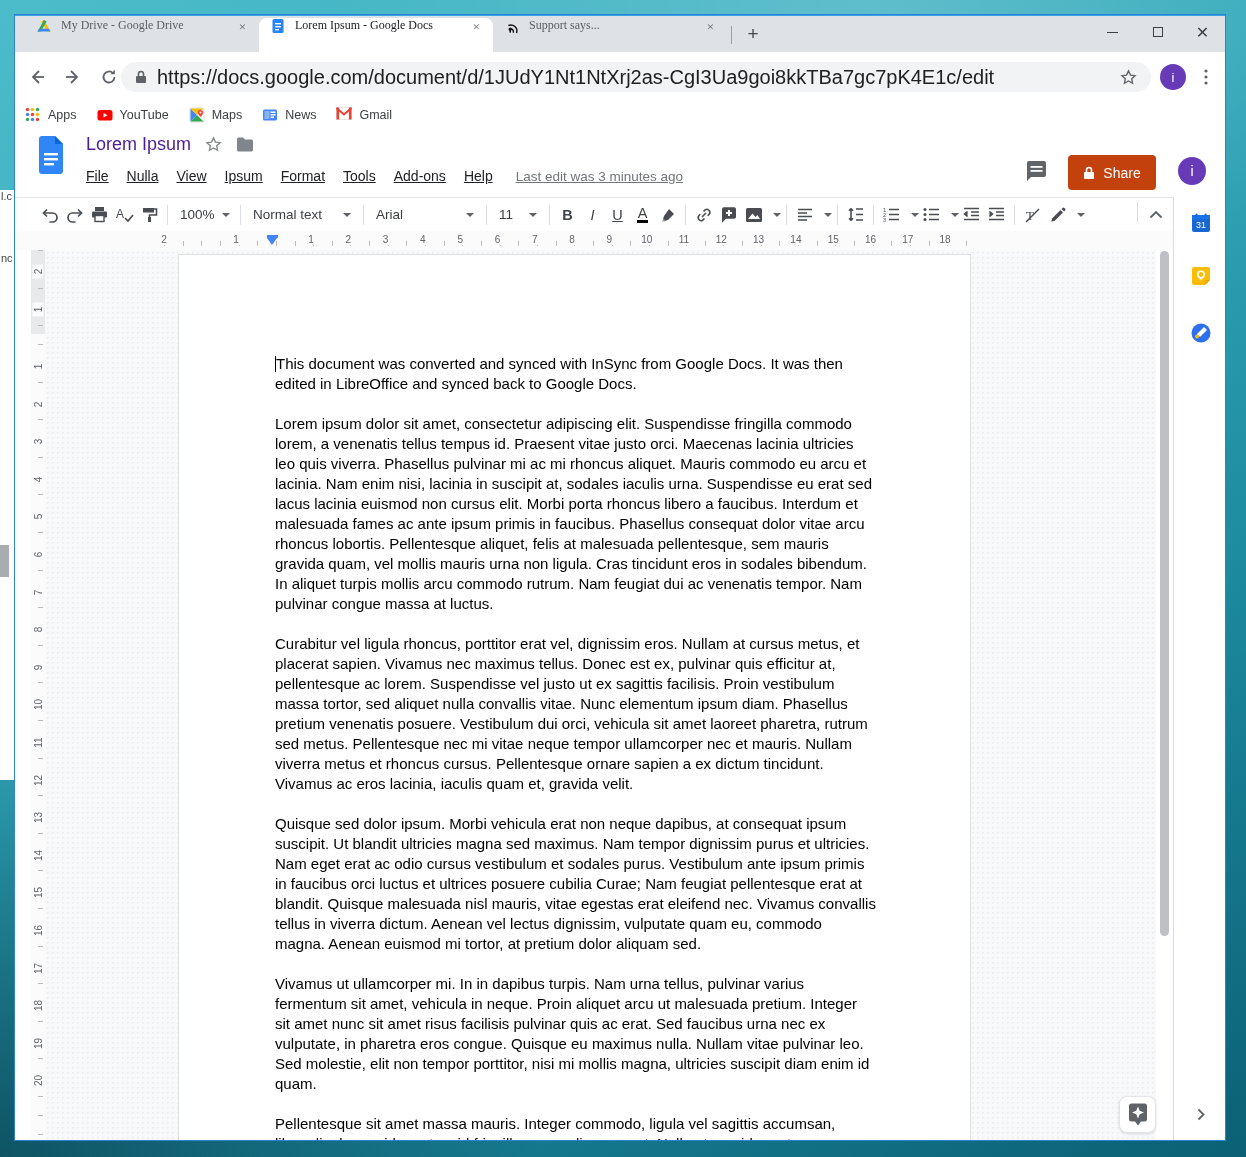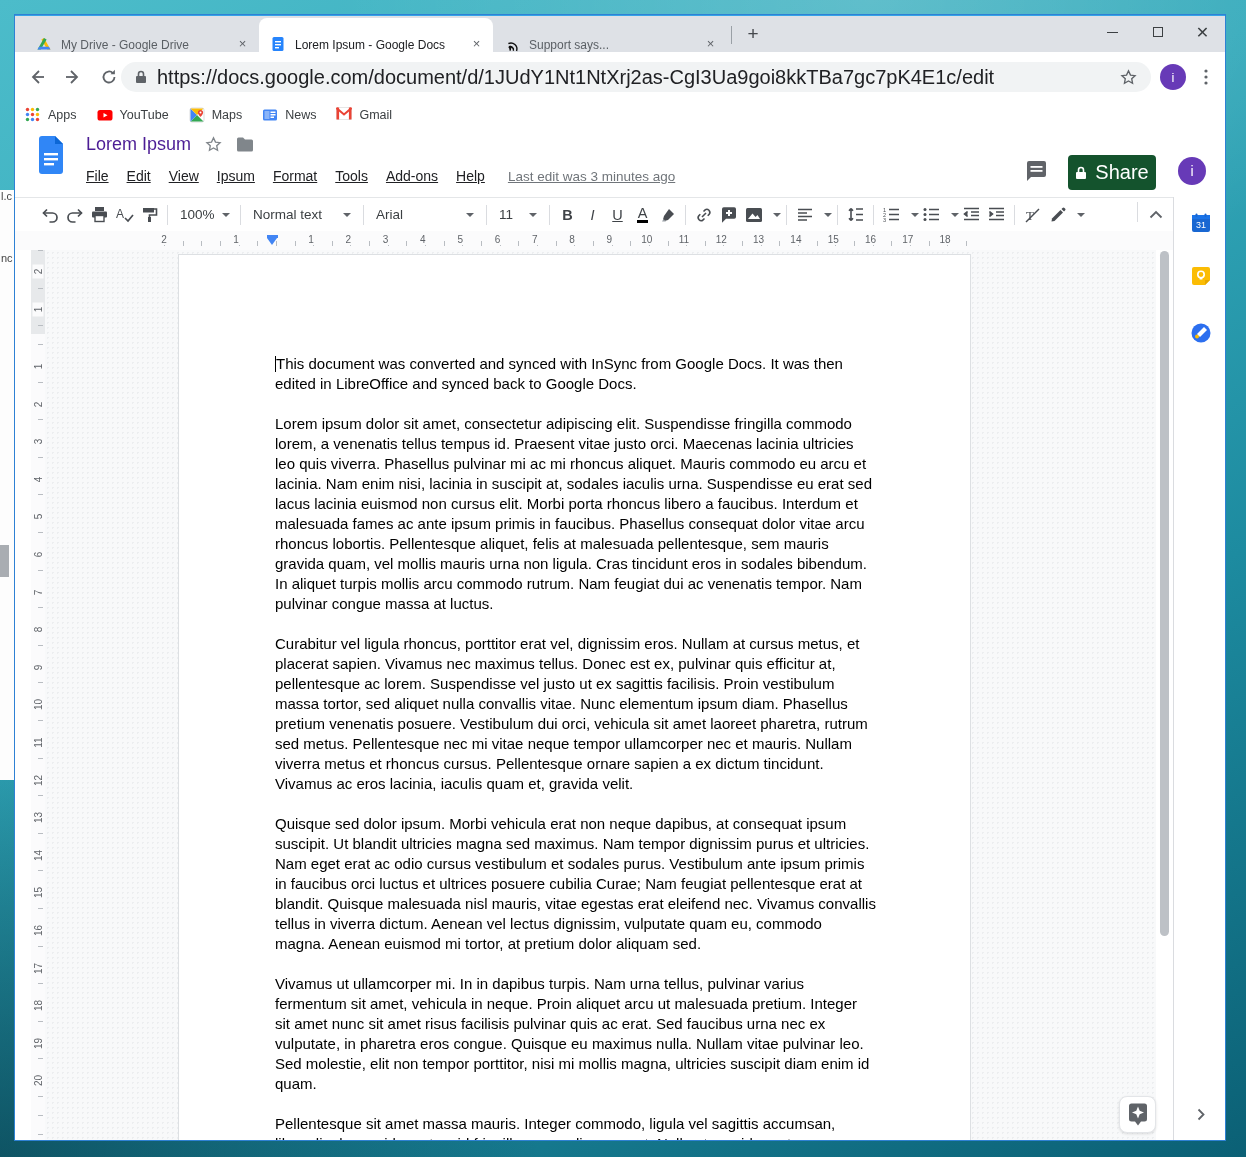--- a/index.html
+++ b/index.html
@@ -16,21 +16,21 @@
   .bg-win .frag { position:absolute; left:1px; font-size:11px; color:#444; white-space:nowrap; }
   .bg-win .frag2 { top:62px; }
   .bg-win .scrollfrag { position:absolute; left:0; top:355px; width:9px; height:32px; background:#a9adb2; }
 
   
   .window { position:absolute; left:14px; top:14px; width:1212px; height:1127px;
     border:1px solid #2e81d4; background:#fff; overflow:hidden; }
 
   
   .tabstrip { position:relative; height:37px; background:#dee1e6; display:flex; align-items:flex-end; padding-left:10px; border-top:1px solid #35a3e8;}
-  .tab { height:34px; width:234px; display:flex; align-items:flex-end; padding:0 8px 0 11px; font-size:12px; color:#5a5f64; }
+  .tab { height:34px; width:234px; display:flex; align-items:flex-start; padding:0 8px 0 11px; font-size:12px; color:#5a5f64;font-family:Liberation Serif, serif; }
   .tab.active { background:#fff; border-radius:8px 8px 0 0; color:#202124; }
   .tab .favicon { width:16px; height:16px; flex:0 0 16px; margin-right:9px; }
   .tab .t-title { flex:1; white-space:nowrap; overflow:hidden; }
   .tab .t-close { width:17px; height:17px; border-radius:50%; display:flex; align-items:center; justify-content:center; font-size:13px; color:#5f6368; }
   .tab-sep { width:1px; height:18px; background:#9aa0a6; margin:0 4px 8px 4px; }
   .newtab { width:26px; height:26px; margin-bottom:5px; margin-left:4px; display:flex; align-items:center; justify-content:center; font-size:19px; color:#45484d; }
   .wctrl { position:absolute; right:0; top:0; height:32px; display:flex; }
   .wctrl .wc { width:45px; height:32px; display:flex; align-items:center; justify-content:center; color:#3c4043; }
   .wc-min i { display:block; width:11px; height:1px; background:#3c4043; }
   .wc-max i { display:block; width:10px; height:10px; border:1px solid #3c4043; }
@@ -53,21 +53,21 @@
   
   .dheader { height:70px; background:#fff; position:relative; }
   .docs-logo { position:absolute; left:22px; top:9px; }
   .title-row { position:absolute; left:71px; top:7px; display:flex; align-items:center; }
   .doc-title { font-size:18px; color:#4c1d95; }
   .title-ic { margin-left:14px; color:#5f6368; }
   .menubar { position:absolute; left:62px; top:38px; display:flex; align-items:center; }
   .menu-item { font-size:14px; color:#202124; padding:3px 9px; border-radius:3px;text-decoration:underline; }
   .last-edit { font-size:13.5px; color:#70757a; text-decoration:underline; margin-left:14px; }
   .comment-ic { position:absolute; left:1010px; top:33px; }
-  .share-btn { position:absolute; left:1053px; top:28px; width:88px; height:35px; background:#14532d; border:none; border-radius:4px; color:#fff; font-size:20px; display:flex; align-items:center; justify-content:center; gap:8px; font-family:inherit; }
+  .share-btn { position:absolute; left:1053px; top:28px; width:88px; height:35px; background:#c2410c; border:none; border-radius:4px; color:#fff; font-size:14px; display:flex; align-items:center; justify-content:center; gap:8px; font-family:inherit; }
   .hd-avatar { position:absolute; left:1163px; top:30px; width:28px; height:28px; border-radius:50%; background:#673ab7; color:#fff; font-size:14px; display:flex; align-items:center; justify-content:center; }
 
   
   .toolbar { height:34px; background:#fff; border-top:1px solid #e4e6e8; display:flex; align-items:center; padding-left:22px; position:relative; }
   .tbtn { min-width:25px; height:25px; display:flex; align-items:center; justify-content:center; border-radius:2px; color:#494d52; }
   .tsep { width:1px; height:20px; background:#dadce0; margin:0 5px; }
   .tdrop { display:flex; align-items:center; justify-content:space-between; padding:0 7px; height:25px; font-size:13.5px; color:#3c4043; }
   .cdn { width:0; height:0; border-left:4px solid transparent; border-right:4px solid transparent; border-top:4.5px solid #5f6368; margin-left:7px; }
   .tb-letter { font-size:14.5px; color:#3f4347; }
   .tb-b { font-weight:bold; }
@@ -302,21 +302,21 @@
       </span>
       <span class="title-ic">
         <svg width="18" height="15" viewBox="0 0 18 15">
             <path d="M1 2 a1.5 1.5 0 0 1 1.5 -1.5 h4.5 l2 2 h6.5 a1.5 1.5 0 0 1 1.5 1.5 v9 a1.5 1.5 0 0 1 -1.5 1.5 h-13 a1.5 1.5 0 0 1 -1.5 -1.5 z" fill="#80868b"></path>
           </svg>
       </span>
     </div>
     <div class="menubar">
 
     <span class="menu-item">File</span>
-        <span class="menu-item">Edit</span>
+        <span class="menu-item">Nulla</span>
         <span class="menu-item">View</span>
         <span class="menu-item">Ipsum</span>
         <span class="menu-item">Format</span>
         <span class="menu-item">Tools</span>
         <span class="menu-item">Add-ons</span>
         <span class="menu-item">Help</span>
         <span class="last-edit">Last edit was 3 minutes ago</span>
       </div>
     <span class="comment-ic">
       <svg width="23" height="23" viewBox="0 0 23 23">

